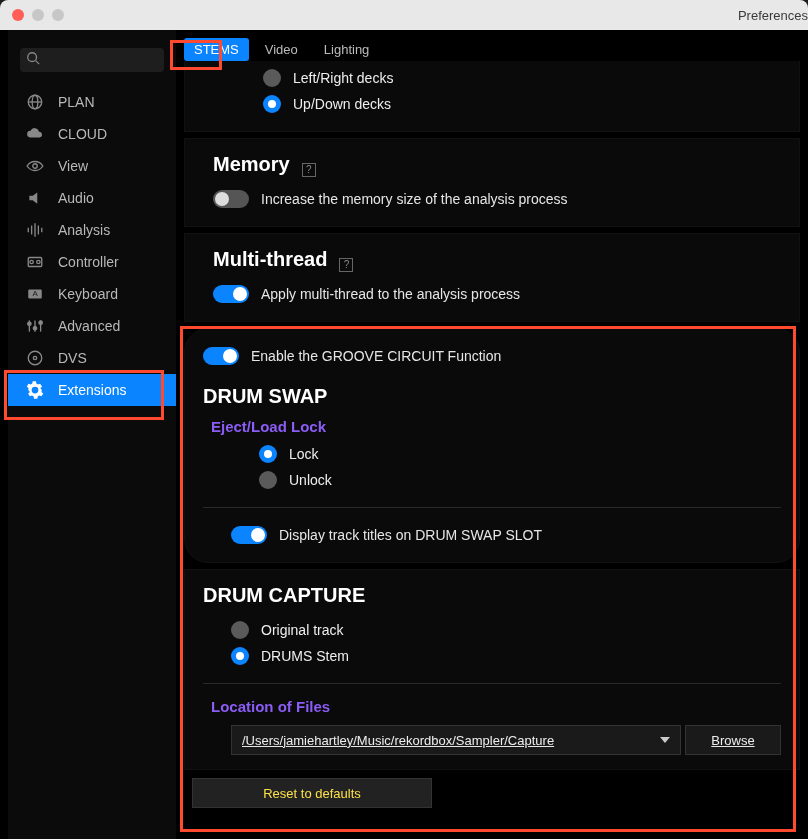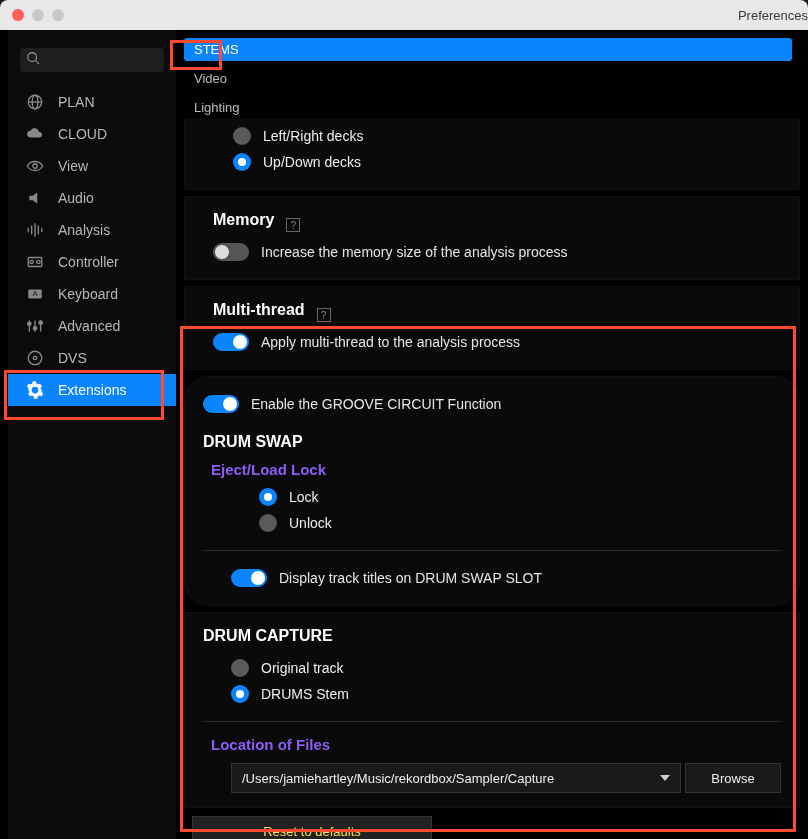--- a/index.html
+++ b/index.html
@@ -14,43 +14,43 @@
   .title { position: absolute; left: 13px; right: 0; text-align: right; font-size: 13px; color: #3a3a3a; font-weight: 500; pointer-events: none; }
   .body { display: flex; height: calc(100% - 30px); background: #000; }
   .sidebar { width: 168px; background: #0b0b0b; padding-top: 10px; flex-shrink: 0; margin-left: 8px; }
   .search { margin: 8px 12px 14px 12px; height: 24px; background: #1e1e1e; border-radius: 4px; display: flex; align-items: center; padding: 0 6px; }
   .search svg { width: 14px; height: 14px; }
   .search input { background: transparent; border: none; outline: none; color: #bbb; font-size: 12px; margin-left: 6px; width: 100%; }
   .side-item { display: flex; align-items: center; height: 32px; padding-left: 18px; color: #b8b8b8; font-size: 14px; cursor: pointer; gap: 14px; }
   .side-item.active { background: #0a84ff; color: #fff; }
   .side-item .ic { width: 18px; height: 18px; display: flex; align-items: center; justify-content: center; flex-shrink: 0; }
   .main { flex: 1; background: #000; position: relative; overflow: hidden; }
-  .tabs { display: flex; gap: 6px; padding: 8px 16px 0 8px; flex-direction: column; }
+  .tabs { display: flex; gap: 6px; padding: 8px 16px 0 8px; }
   .tab { padding: 4px 10px; font-size: 13px; color: #bbb; border-radius: 3px; cursor: pointer; }
   .tab.active { background: #0a84ff; color: #fff; }
   .content { padding: 0 0 0 0; color: #e6e6e6; font-size: 14px; height: calc(100% - 34px); overflow: hidden; }
   .panel { background: #0a0a0a; margin: 2px 8px 6px 8px; border: 1px solid #111; }
   .panel-inner { padding: 14px 18px 14px 28px; }
-  .section-title { font-size: 16px; font-weight: 600; color: #fff; margin-bottom: 10px; }
+  .section-title { font-size: 20px; font-weight: 600; color: #fff; margin-bottom: 10px; }
   .row { display: flex; align-items: center; gap: 12px; padding: 4px 0 4px 0; }
   .sub { margin-left: 28px; }
   .radio { width: 18px; height: 18px; border-radius: 50%; background: #5a5a5a; display: inline-block; position: relative; flex-shrink: 0; }
   .radio.checked { background: #0a84ff; }
   .radio.checked::after { content: ""; position: absolute; left: 5px; top: 5px; width: 8px; height: 8px; background: #fff; border-radius: 50%; }
   .toggle { width: 36px; height: 18px; border-radius: 10px; background: #555; position: relative; flex-shrink: 0; }
   .toggle::after { content: ""; position: absolute; width: 14px; height: 14px; border-radius: 50%; background: #ddd; top: 2px; left: 2px; }
   .toggle.on { background: #0a84ff; }
   .toggle.on::after { left: 20px; background: #fff; }
   .help { width: 14px; height: 14px; border: 1px solid #666; color: #888; font-size: 10px; display: inline-flex; align-items: center; justify-content: center; margin-left: 12px; }
   .hl-tabs { position: absolute; left: 170px; top: 40px; width: 52px; height: 30px; border: 3px solid #ff4a2f; pointer-events: none; }
   .hl-side { position: absolute; left: 4px; top: 370px; width: 160px; height: 50px; border: 3px solid #ff4a2f; pointer-events: none; }
   .hl-main { position: absolute; left: 180px; top: 326px; width: 616px; height: 506px; border: 3px solid #ff4a2f; pointer-events: none; }
   .subhead { font-weight: 600; font-size: 15px; margin: 6px 0 6px 8px; color:#8b5cf6;}
   .divider { border: none; border-top: 1px solid #2a2a2a; margin: 14px 0; }
-  .path-row { display: flex; align-items: center; gap: 4px; margin-left: 28px; margin-top: 10px; }
+  .path-row { display: flex; align-items: center; gap: 4px; margin-left: 28px; margin-top: 10px; text-decoration: underline; }
   .path-select { flex: 1; height: 30px; background: #1a1a1a; border: 1px solid #333; display: flex; align-items: center; justify-content: space-between; padding: 0 10px; font-size: 13px; color: #eee; }
   .chev { width: 0; height: 0; border-left: 5px solid transparent; border-right: 5px solid transparent; border-top: 6px solid #ccc; }
   .browse { width: 96px; height: 30px; background: #1a1a1a; border: 1px solid #333; color: #eee; font-size: 13px; display: flex; align-items: center; justify-content: center; cursor: pointer; }
   .reset { width: 240px; height: 30px; background: #222; border: 1px solid #333; color: #fde047; font-size: 13px; display: flex; align-items: center; justify-content: center; cursor: pointer; margin: 8px auto 0 16px; }
   .first-panel .row { margin-left: 20px; }
   .memory-head, .mt-head { display:flex; align-items:center; }
   .truncated { color:#888; }
   .radio-label { color:#eee; }
 </style>
 </head>
@@ -178,21 +178,21 @@
 
     <div class="main">
       <div class="tabs">
         <div class="tab active">STEMS</div>
         <div class="tab">Video</div>
         <div class="tab">Lighting</div>
       </div>
 
       <div class="content">
 
-        <div class="panel first-panel" style="margin-top:0; border-top:none;">
+        <div class="panel first-panel" style="margin-top:0; border-top:none;padding-left:30px;">
           <div class="panel-inner" style="padding-top:4px;">
             <div class="row">
               <span class="radio"></span>
               <span class="truncated radio-label">Left/Right decks</span>
             </div>
             <div class="row">
               <span class="radio checked"></span>
               <span class="radio-label">Up/Down decks</span>
             </div>
           </div>

